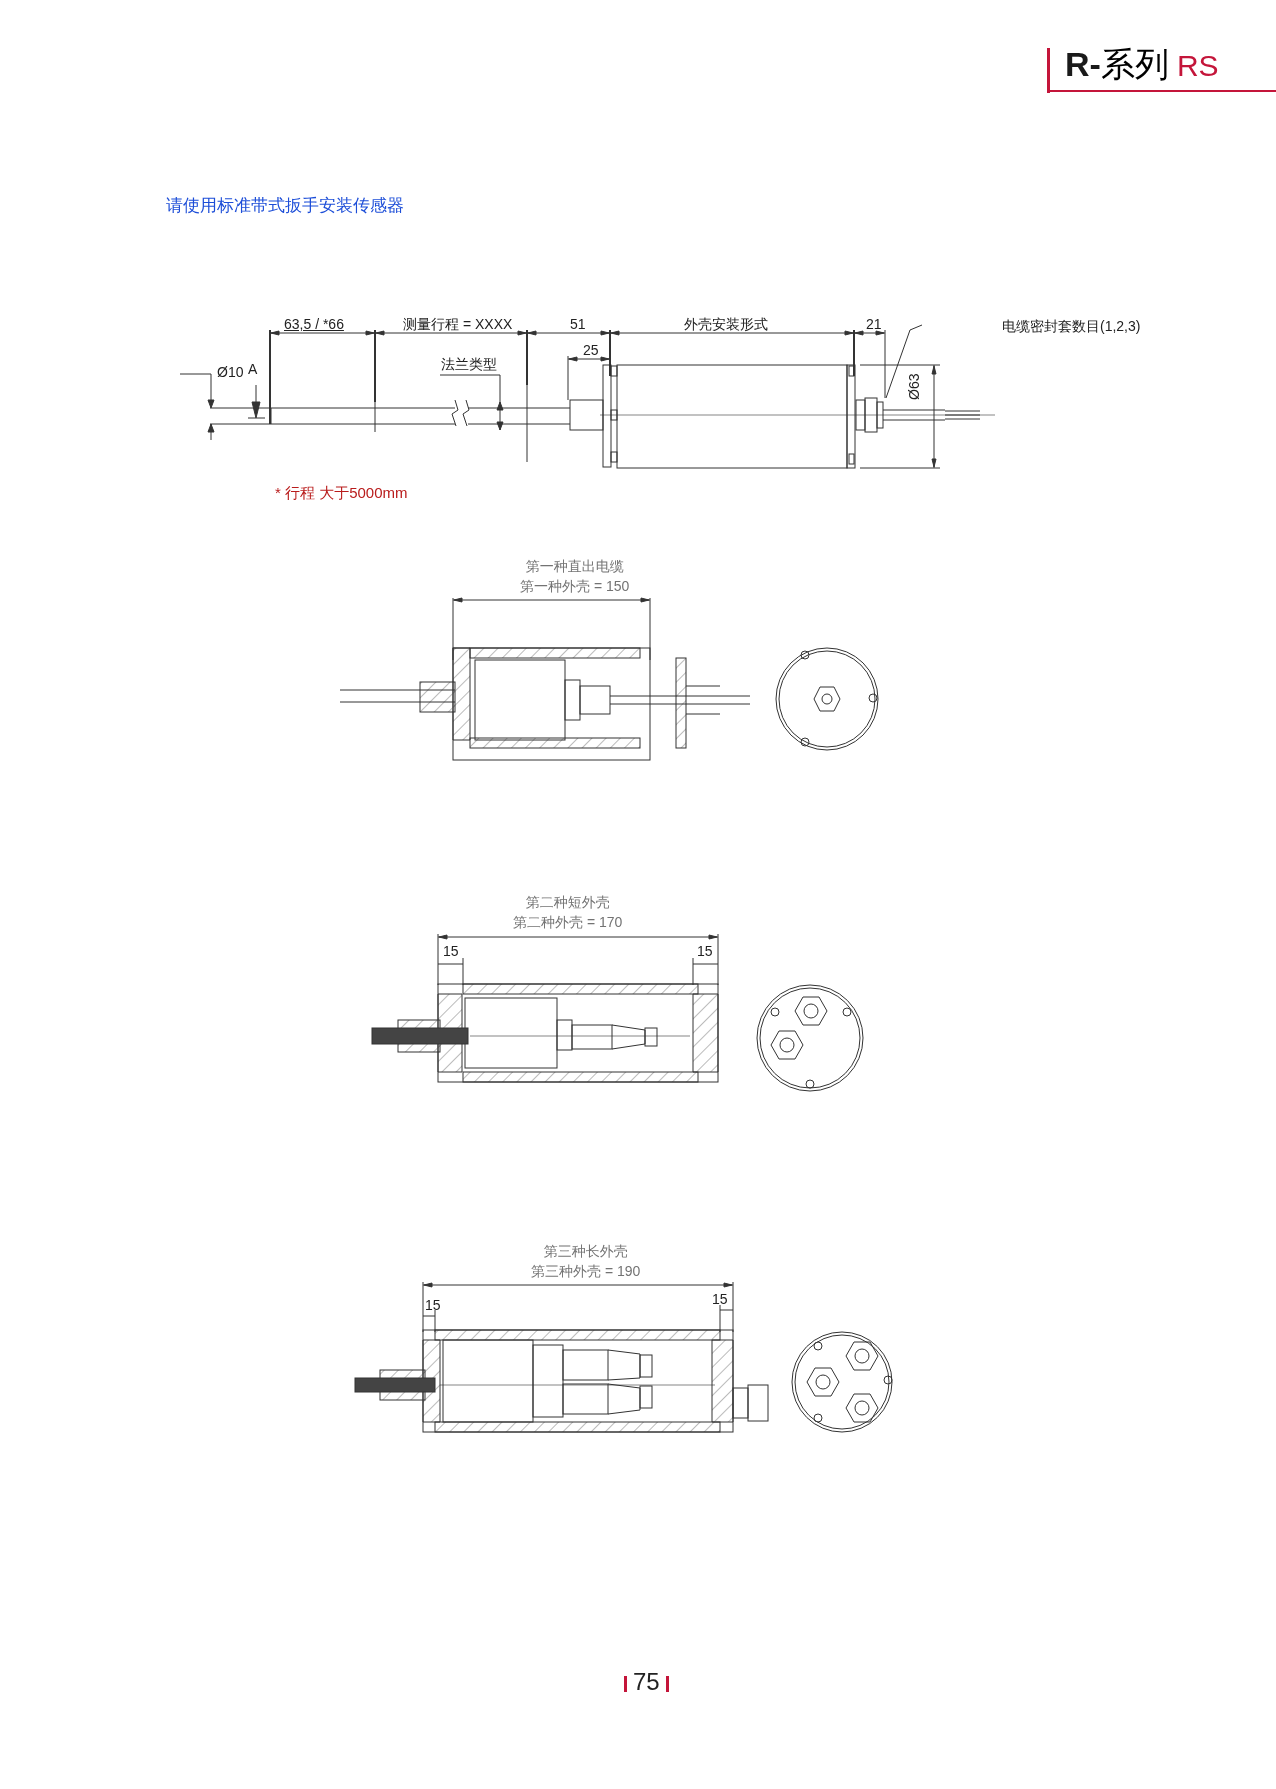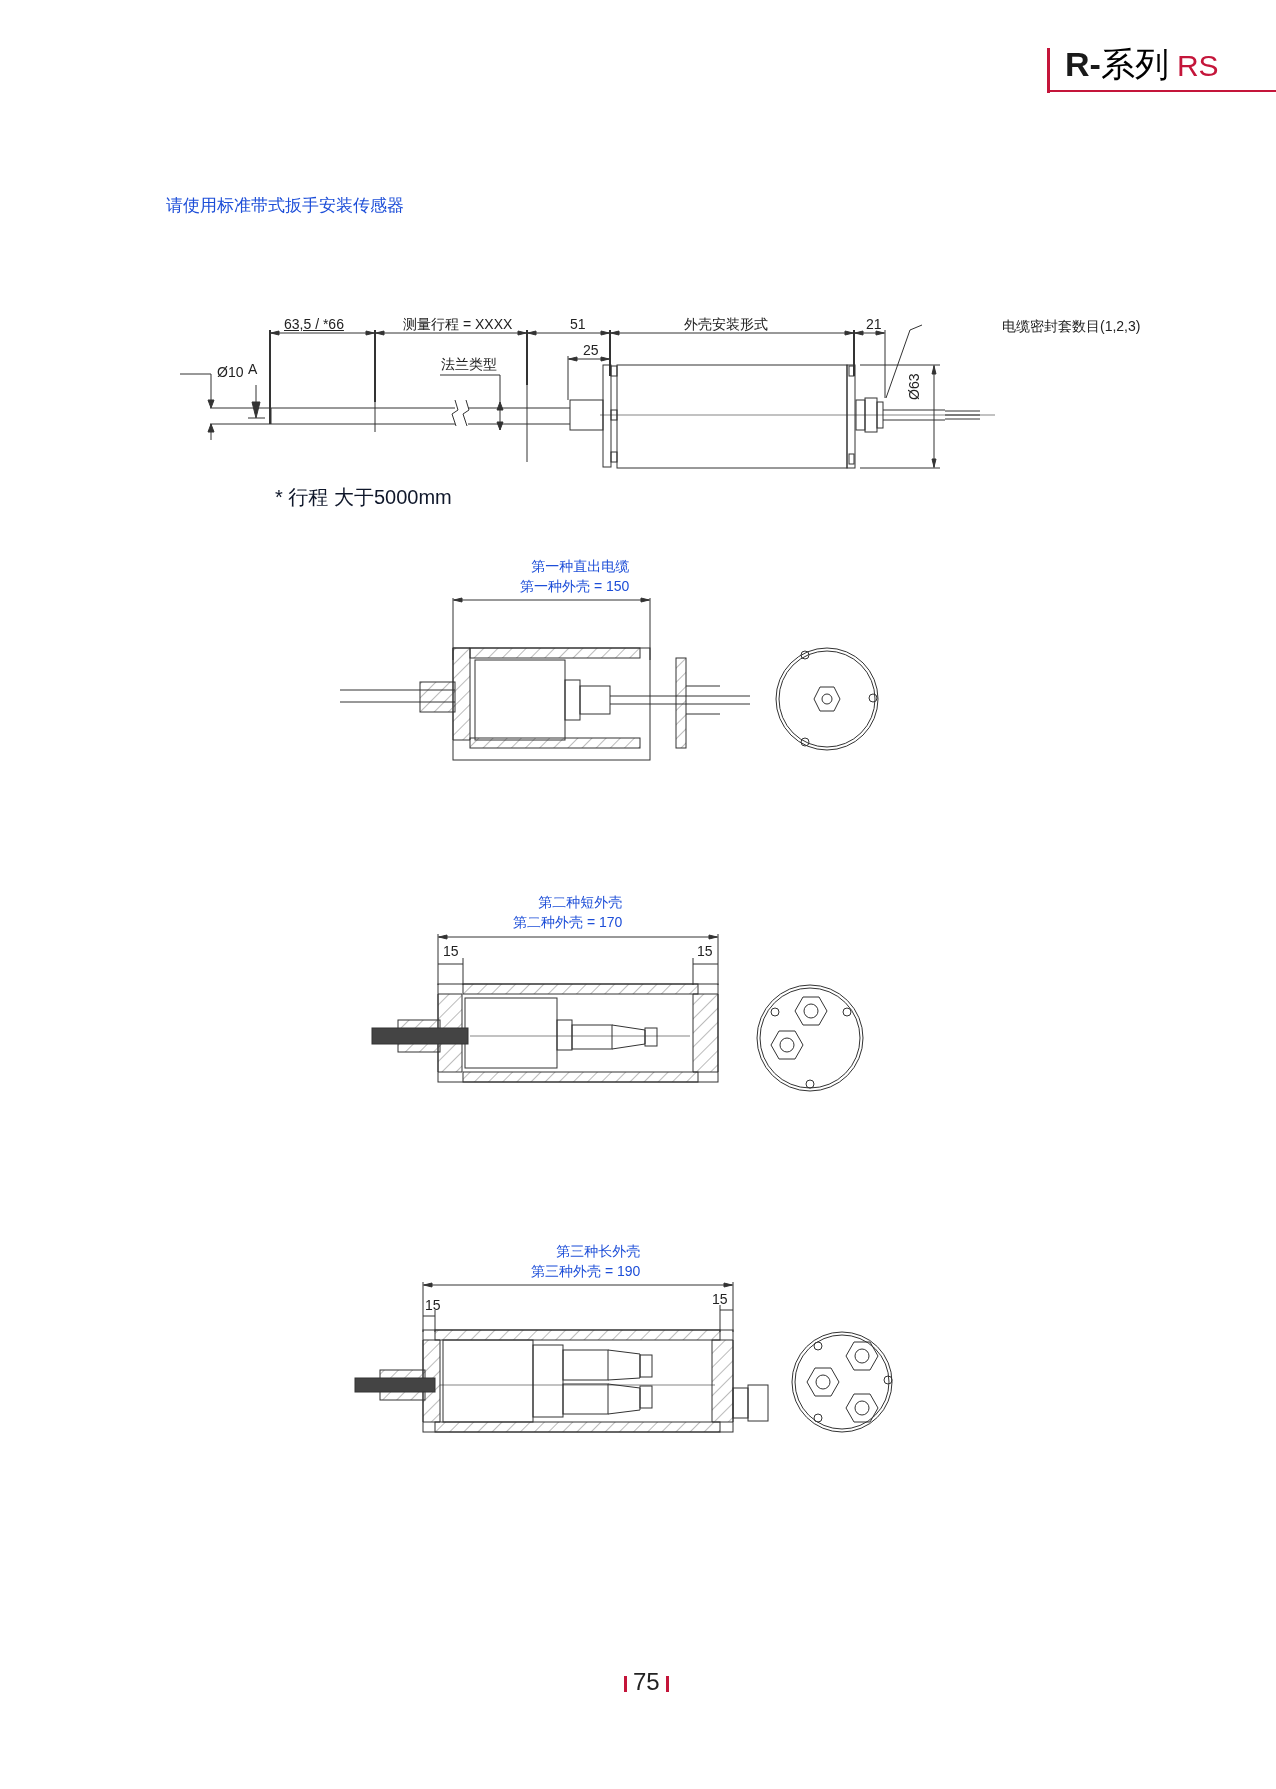--- a/index.html
+++ b/index.html
@@ -6,22 +6,22 @@
   body{width:1276px;height:1789px;position:relative;overflow:hidden;font-family:"Liberation Sans","DejaVu Sans",sans-serif;color:#222;}
   .abs{position:absolute;}
   .hdr-bar{left:1047px;top:48px;width:3px;height:45px;background:#c4153a;}
   .hdr-line{left:1047px;top:90px;width:229px;height:2px;background:#c4153a;}
   .hdr-title{left:1065px;top:44px;font-size:34px;line-height:40px;white-space:nowrap;}
   .hdr-r{font-weight:bold;color:#1a1a1a;}
   .hdr-cn{color:#000000;font-size:34px;}
   .hdr-rs{color:#c4153a;font-size:30px;margin-left:8px;}
   .intro{left:166px;top:194px;font-size:17px;color:#1d4ed8;}
   .lbl{font-size:14px;color:#222;white-space:nowrap;}
-  .note{left:275px;top:484px;font-size:20px;color:#0f172a;}
-  .cap{font-size:14px;line-height:20px;color:#1d4ed8;text-align:right;white-space:nowrap;}
+  .note{left:275px;top:484px;font-size:15px;color:#b91c1c;}
+  .cap{font-size:14px;line-height:20px;color:#737373;text-align:center;white-space:nowrap;}
   svg{position:absolute;overflow:visible;}
   .pg{left:618px;top:1668px;font-size:24px;color:#222;white-space:nowrap;}
   .pg .bar{display:inline-block;width:3px;height:16px;background:#c4153a;vertical-align:-2px;margin:0 6px;}
 </style>
 </head>
 <body>
 
 <div class="abs hdr-bar"></div>
 <div class="abs hdr-line"></div>
 <div class="abs hdr-title">

